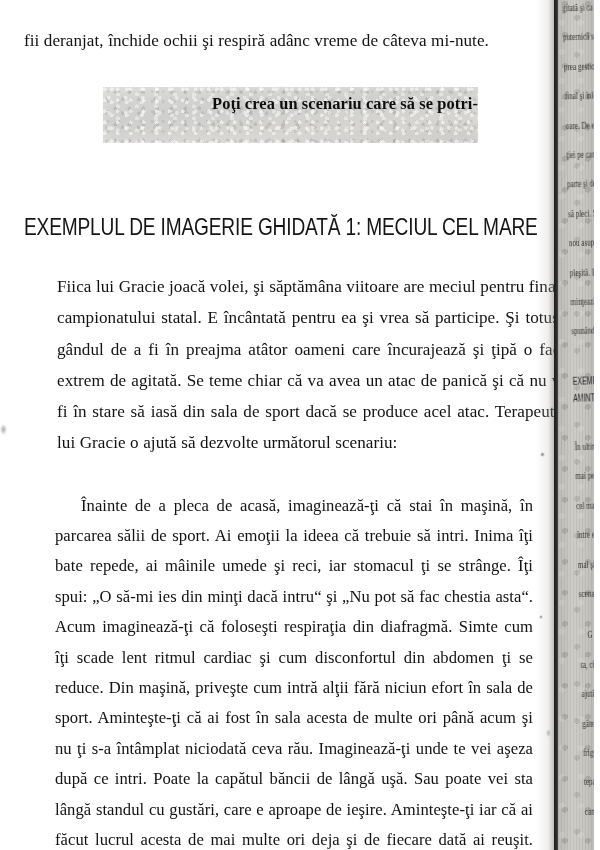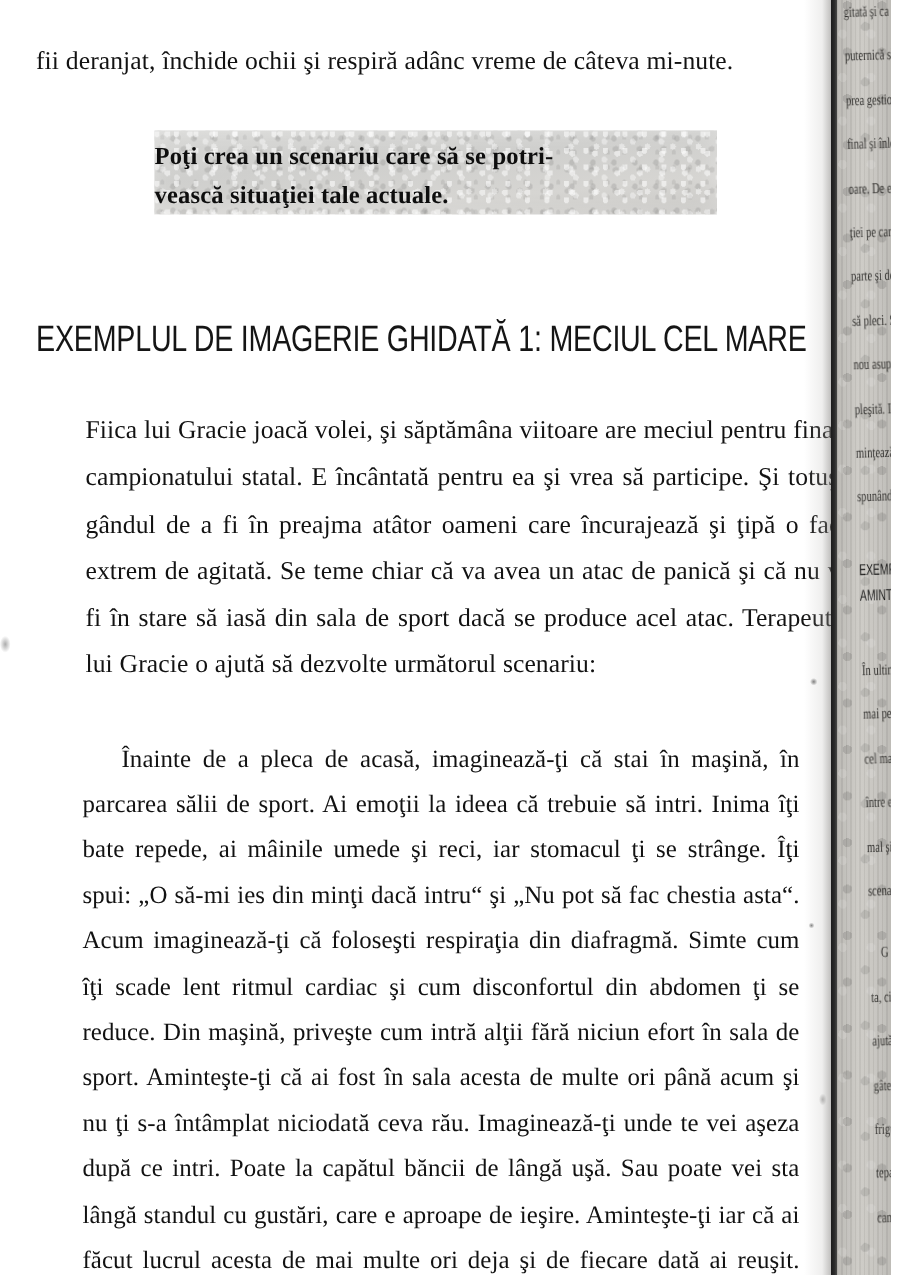--- a/index.html
+++ b/index.html
@@ -94,21 +94,21 @@
     background-size: 13px 11px, 17px 15px, 15px 13px, 19px 12px, 14px 16px, 16px 14px, 11px 10px, 100% 100%;
     box-shadow: inset 0 0 14px rgba(255,255,255,0.30);
   }
   #callout-text {
     position: absolute;
     left: 0; top: 4px;
     width: 375px;
     font-size: 16.4px;
     line-height: 25.5px;
     font-weight: bold;
-    text-align: left;
+    text-align: right;
     color: #0e0e0e;
     letter-spacing: 0.1px;
   }
   #callout-line-1, #callout-line-2 { display: block; }
 
   
   #gutter-shadow {
     position: absolute;
     left: 536px; top: 0;
     width: 22px; height: 850px;
@@ -213,21 +213,20 @@
 
 <div id="page">
 
   <div id="main-page">
 
     <p class="para" id="para-top">fii deranjat, închide ochii şi respiră adânc vreme de câteva mi-nute.</p>
 
     <div id="callout">
       <div id="callout-text">
         <span id="callout-line-1">Poţi crea un scenariu care să se potri-</span>
-        <span id="callout-line-2">vească situaţiei tale actuale.</span>
       </div>
     </div>
 
     <h2 id="section-heading">EXEMPLUL DE IMAGERIE GHIDATĂ 1: MECIUL CEL MARE</h2>
 
     <p class="para" id="para-body">Fiica lui Gracie joacă volei, şi săptămâna viitoare are meciul pentru finala campionatului statal. E încântată pentru ea şi vrea să participe. Şi totuşi, gândul de a fi în preajma atâtor oameni care încurajează şi ţipă o face extrem de agitată. Se teme chiar că va avea un atac de panică şi că nu va fi în stare să iasă din sala de sport dacă se produce acel atac. Terapeutul lui Gracie o ajută să dezvolte următorul scenariu:</p>
 
     <p class="para" id="para-scenario">Înainte de a pleca de acasă, imaginează-ţi că stai în maşină, în parcarea sălii de sport. Ai emoţii la ideea că trebuie să intri. Inima îţi bate repede, ai mâinile umede şi reci, iar stomacul ţi se strânge. Îţi spui: „O să-mi ies din minţi dacă intru“ şi „Nu pot să fac chestia asta“. Acum imaginează-ţi că foloseşti respiraţia din diafragmă. Simte cum îţi scade lent ritmul cardiac şi cum disconfortul din abdomen ţi se reduce. Din maşină, priveşte cum intră alţii fără niciun efort în sala de sport. Aminteşte-ţi că ai fost în sala acesta de multe ori până acum şi nu ţi s-a întâmplat niciodată ceva rău. Imaginează-ţi unde te vei aşeza după ce intri. Poate la capătul băncii de lângă uşă. Sau poate vei sta lângă standul cu gustări, care e aproape de ieşire. Aminteşte-ţi iar că ai făcut lucrul acesta de mai multe ori deja şi de fiecare dată ai reuşit. Acum imaginează-ţi că eşti</p>
 
     <div id="speck-1"></div>

